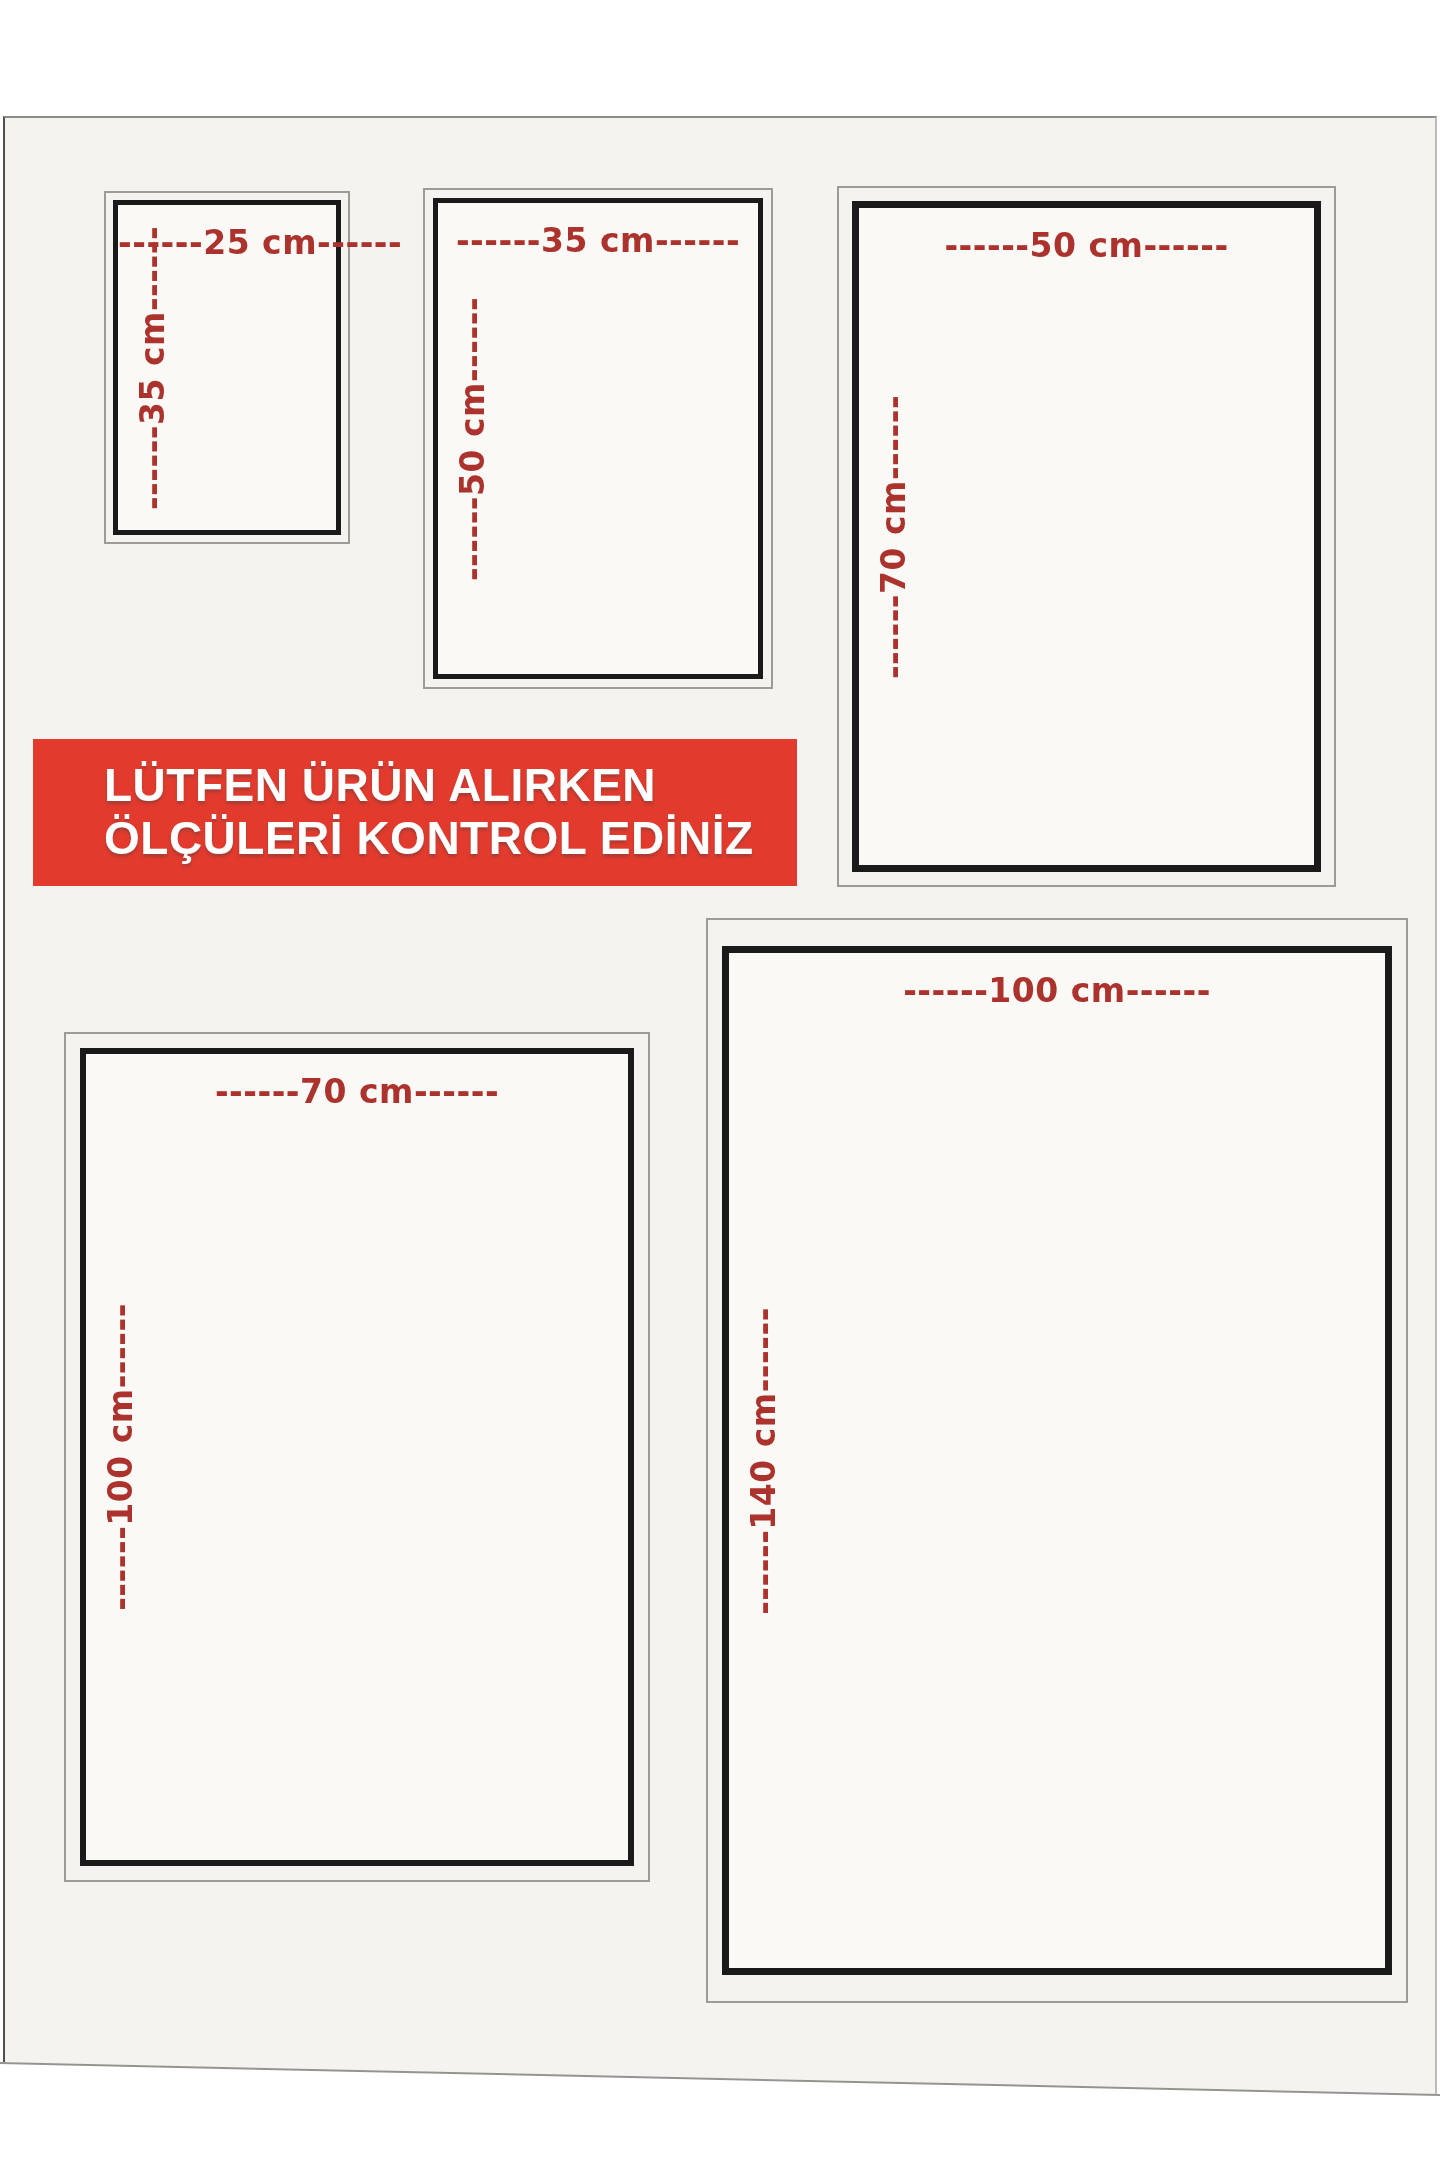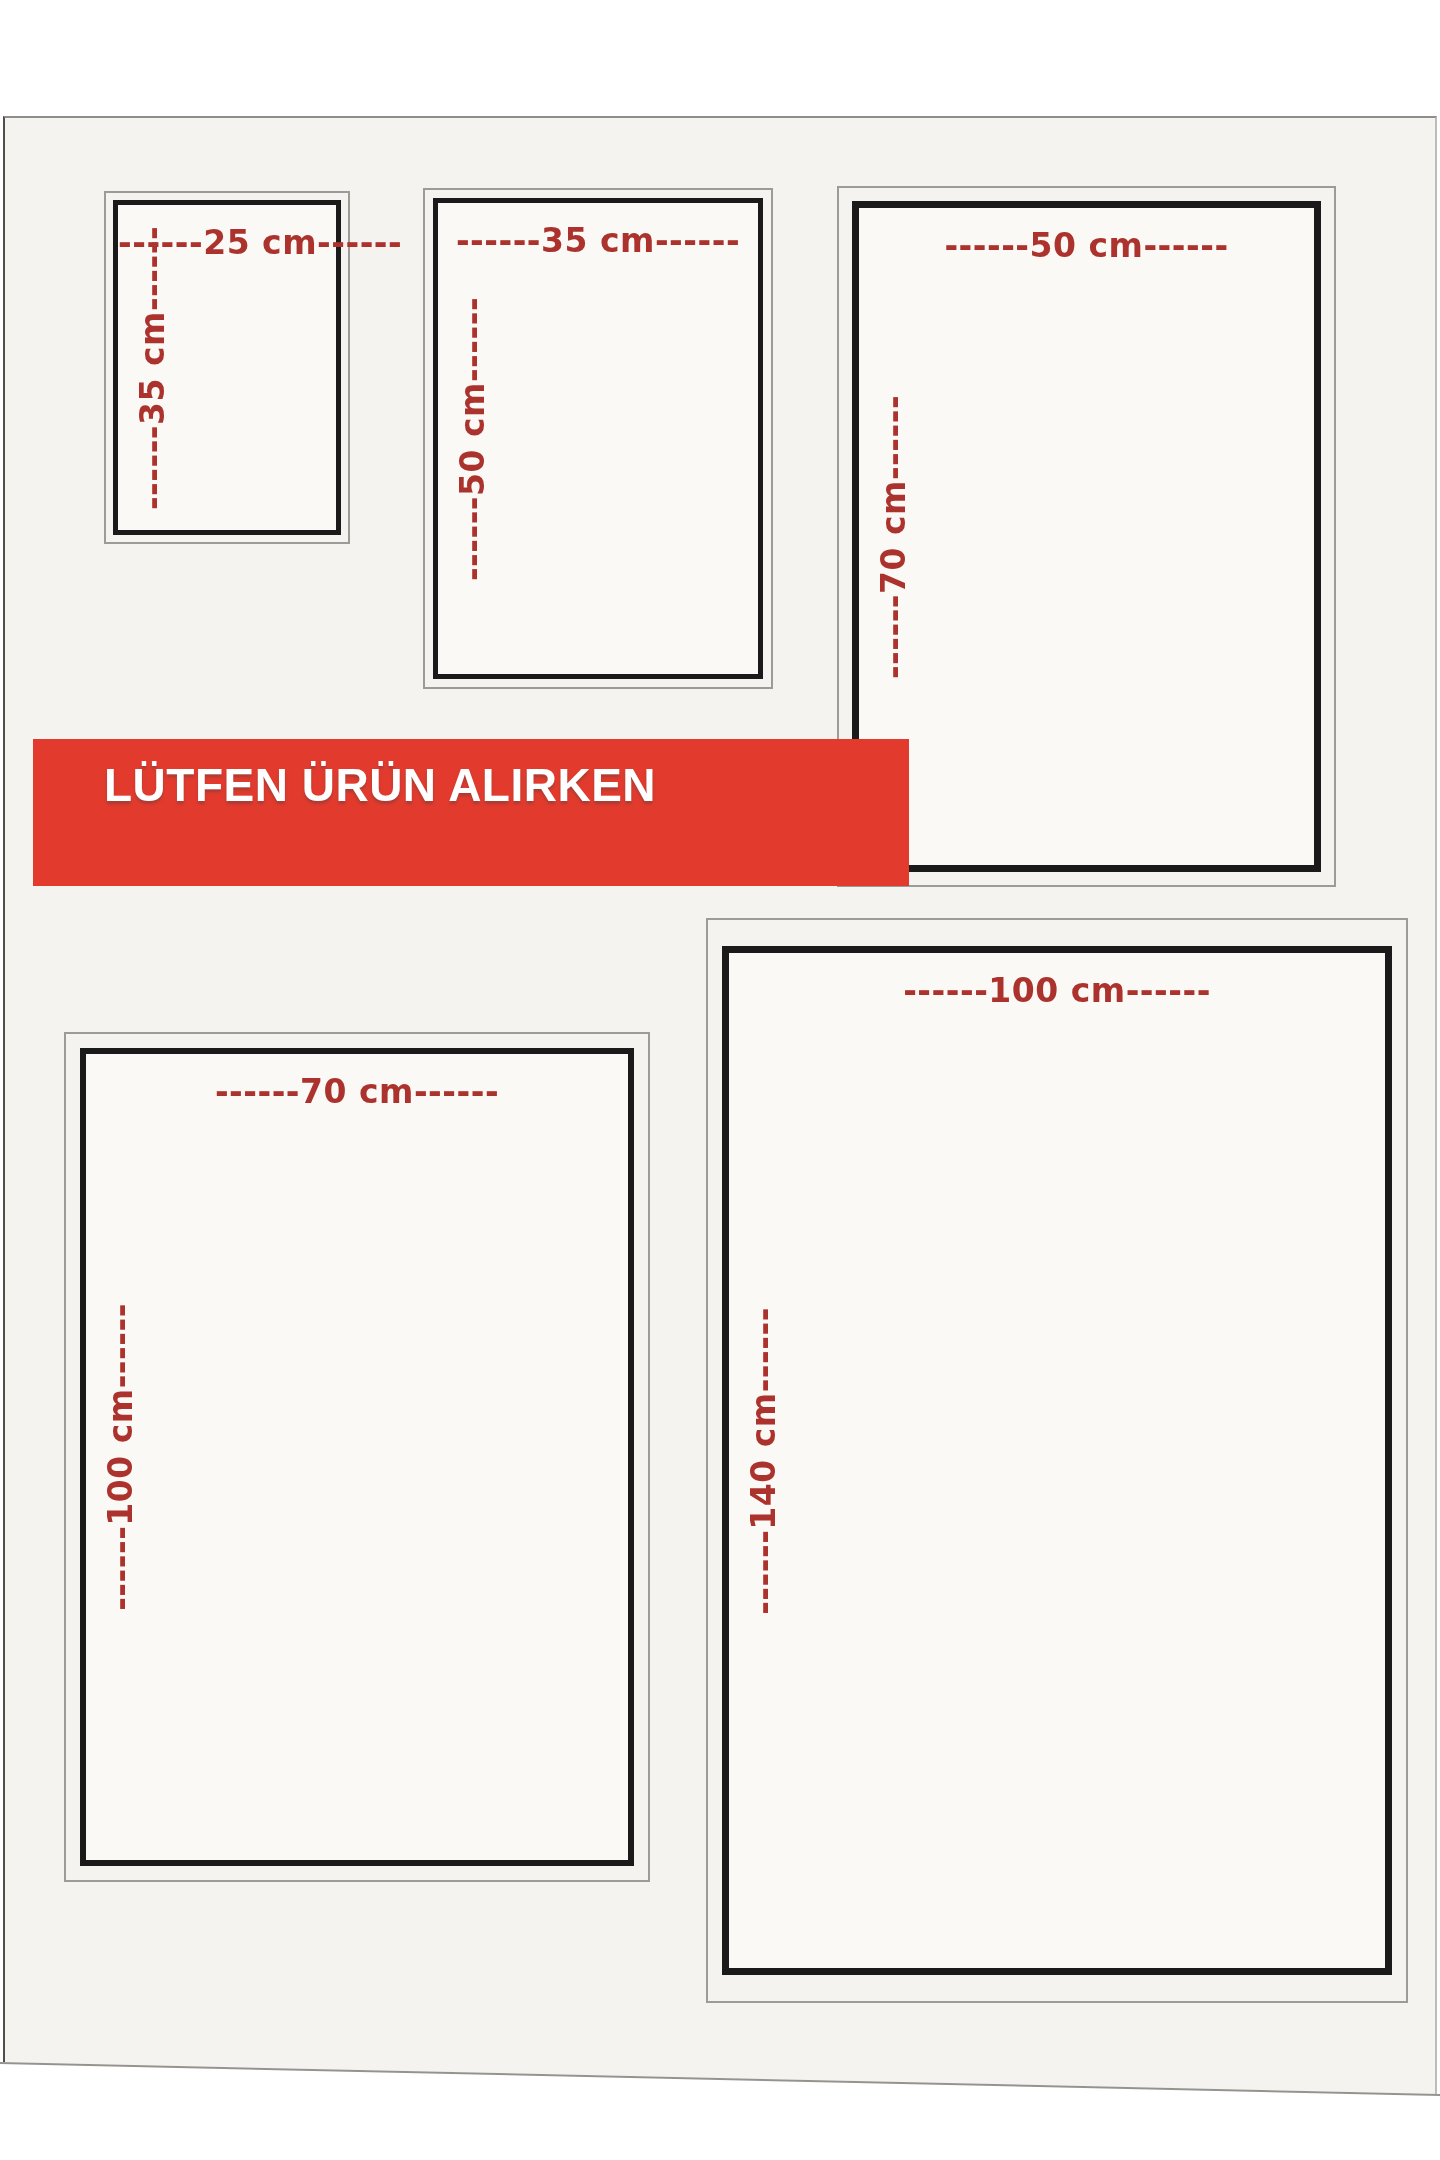--- a/index.html
+++ b/index.html
@@ -52,21 +52,21 @@
     white-space: nowrap;
   }
   .top-label { text-align: center; padding-top: 18px; }
   .side-label {
     position: absolute; left: 34px; top: 50%;
     transform: translate(-50%, -50%) rotate(-90deg);
   }
 
   
   .banner {
-    position: absolute; left: 33px; top: 739px; width: 876px; height: 147px;
+    position: absolute; left: 33px; top: 739px; width: 764px; height: 147px;
     background: var(--banner-bg, #e23b2e);
     color: var(--banner-text, #ffffff);
     font-family: "Liberation Sans", sans-serif; font-weight: bold;
     font-size: 46px; line-height: 53px; letter-spacing: 0.5px;
     padding: 20px 0 0 71px;
     text-shadow: 0 3px 3px rgba(70, 60, 60, 0.35);
     z-index: 3;
   }
 </style>
 </head>
@@ -106,17 +106,18 @@
 
   <div class="size-box b5">
     <div class="inner">
       <div class="dim-label top-label">------100 cm------</div>
       <div class="dim-label side-label">------140 cm------</div>
     </div>
   </div>
 
   <div class="banner">
     <div>LÜTFEN ÜRÜN ALIRKEN</div>
+    <div>ÖLÇÜLERİ KONTROL EDİNİZ</div>
   </div>
 
   <div class="bottom-edge"></div>
 
 </div>
 
 </body></html>

